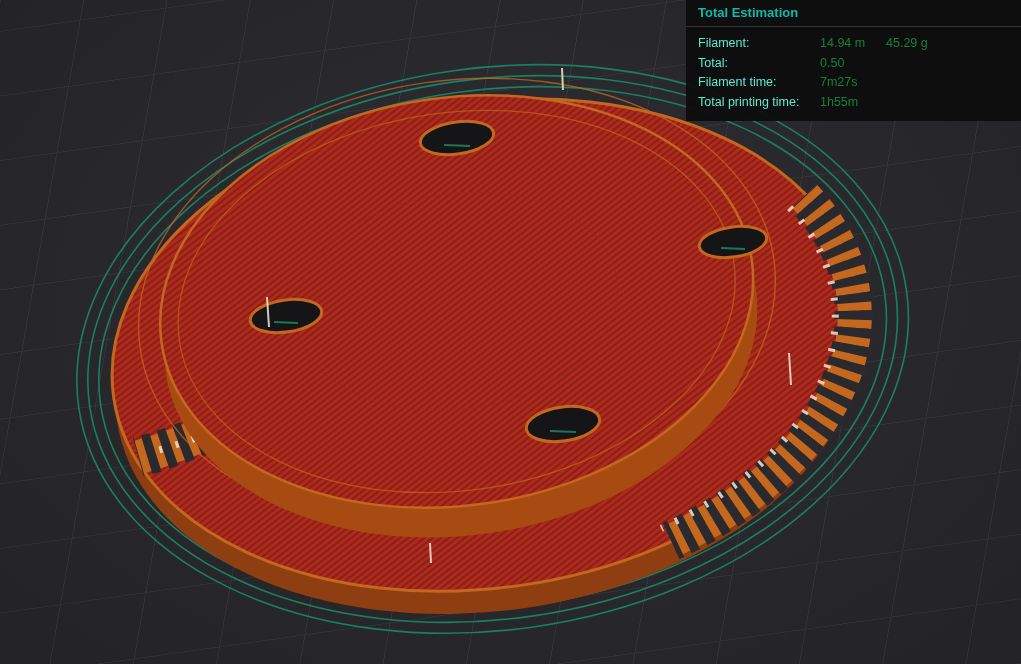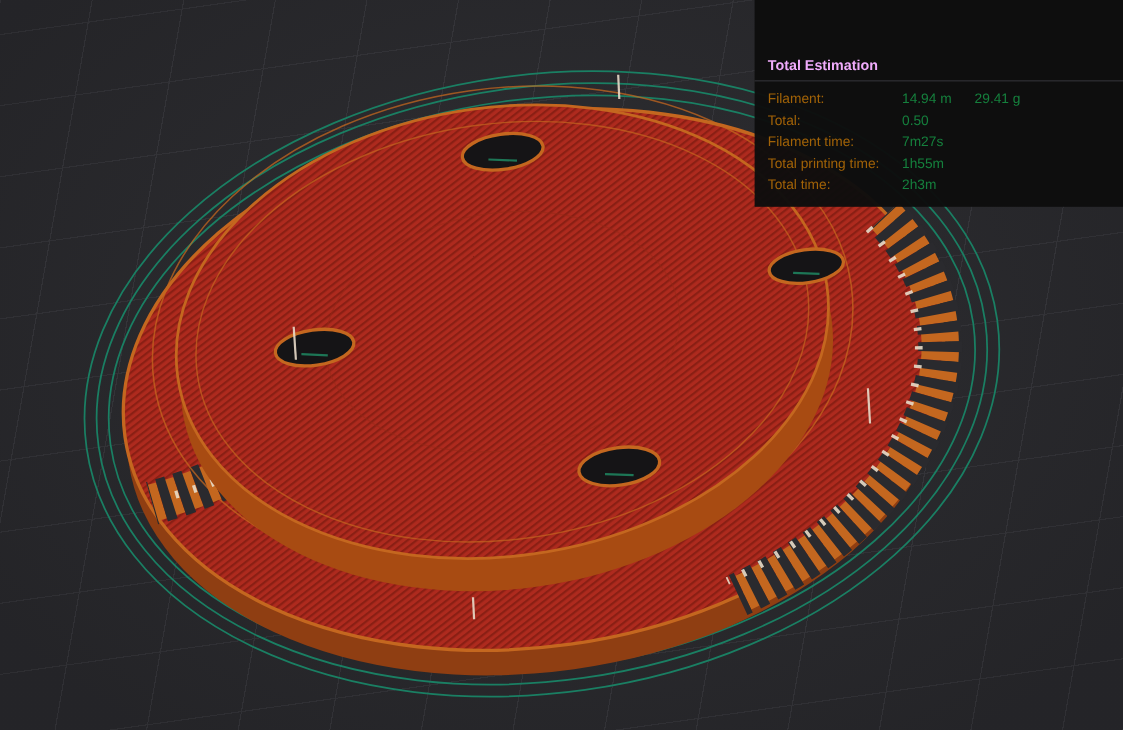--- a/index.html
+++ b/index.html
@@ -14,25 +14,25 @@
       repeating-linear-gradient(352deg, #35353a 0 1px, transparent 1px 64px);
   }
   .scene { position:absolute; inset:0; }
   .est-panel {
     position:absolute; top:0; left:686px; width:335px;
     background:rgba(13,13,13,0.97);
     color:#dcdcdc; font-size:12.5px;
     padding-bottom:9px;
     z-index:5;
   }
-  .est-header { font-weight:bold; color:#f0abfc; font-size:13px; padding:5px 12px 6px;margin-top:47px; }
+  .est-header { font-weight:bold; color:#14b8a6; font-size:13px; padding:5px 12px 6px; }
   .est-divider { height:1px; background:#333338; }
   .est-rows { padding:7px 12px 0; }
   .est-row { display:grid; grid-template-columns:122px 66px 1fr; line-height:19.5px; }
-  .est-row .lbl { color:#a16207; }
+  .est-row .lbl { color:#5eead4; }
   .est-row .val, .est-row .val2 { color:#15803d; }
 </style>
 </head>
 <body>
 
 <div class="viewport">
 
   <svg class="scene" viewBox="0 0 1021 664">
     <defs>
       <pattern id="infill" width="5" height="5" patternUnits="userSpaceOnUse" patternTransform="rotate(-30)">
@@ -96,38 +96,33 @@
     </g>
   </svg>
 
   <div class="est-panel">
     <div class="est-header">Total Estimation</div>
     <div class="est-divider"></div>
     <div class="est-rows">
       <div class="est-row">
         <span class="lbl">Filament:</span>
         <span class="val">14.94 m</span>
-        <span class="val2">29.41 g</span>
+        <span class="val2">45.29 g</span>
       </div>
       <div class="est-row">
         <span class="lbl">Total:</span>
         <span class="val">0.50</span>
         <span class="val2"></span>
       </div>
       <div class="est-row">
         <span class="lbl">Filament time:</span>
         <span class="val">7m27s</span>
         <span class="val2"></span>
       </div>
       <div class="est-row">
         <span class="lbl">Total printing time:</span>
         <span class="val">1h55m</span>
         <span class="val2"></span>
       </div>
-      <div class="est-row">
-        <span class="lbl">Total time:</span>
-        <span class="val">2h3m</span>
-        <span class="val2"></span>
-      </div>
     </div>
   </div>
 
 </div>
 
 </body></html>

